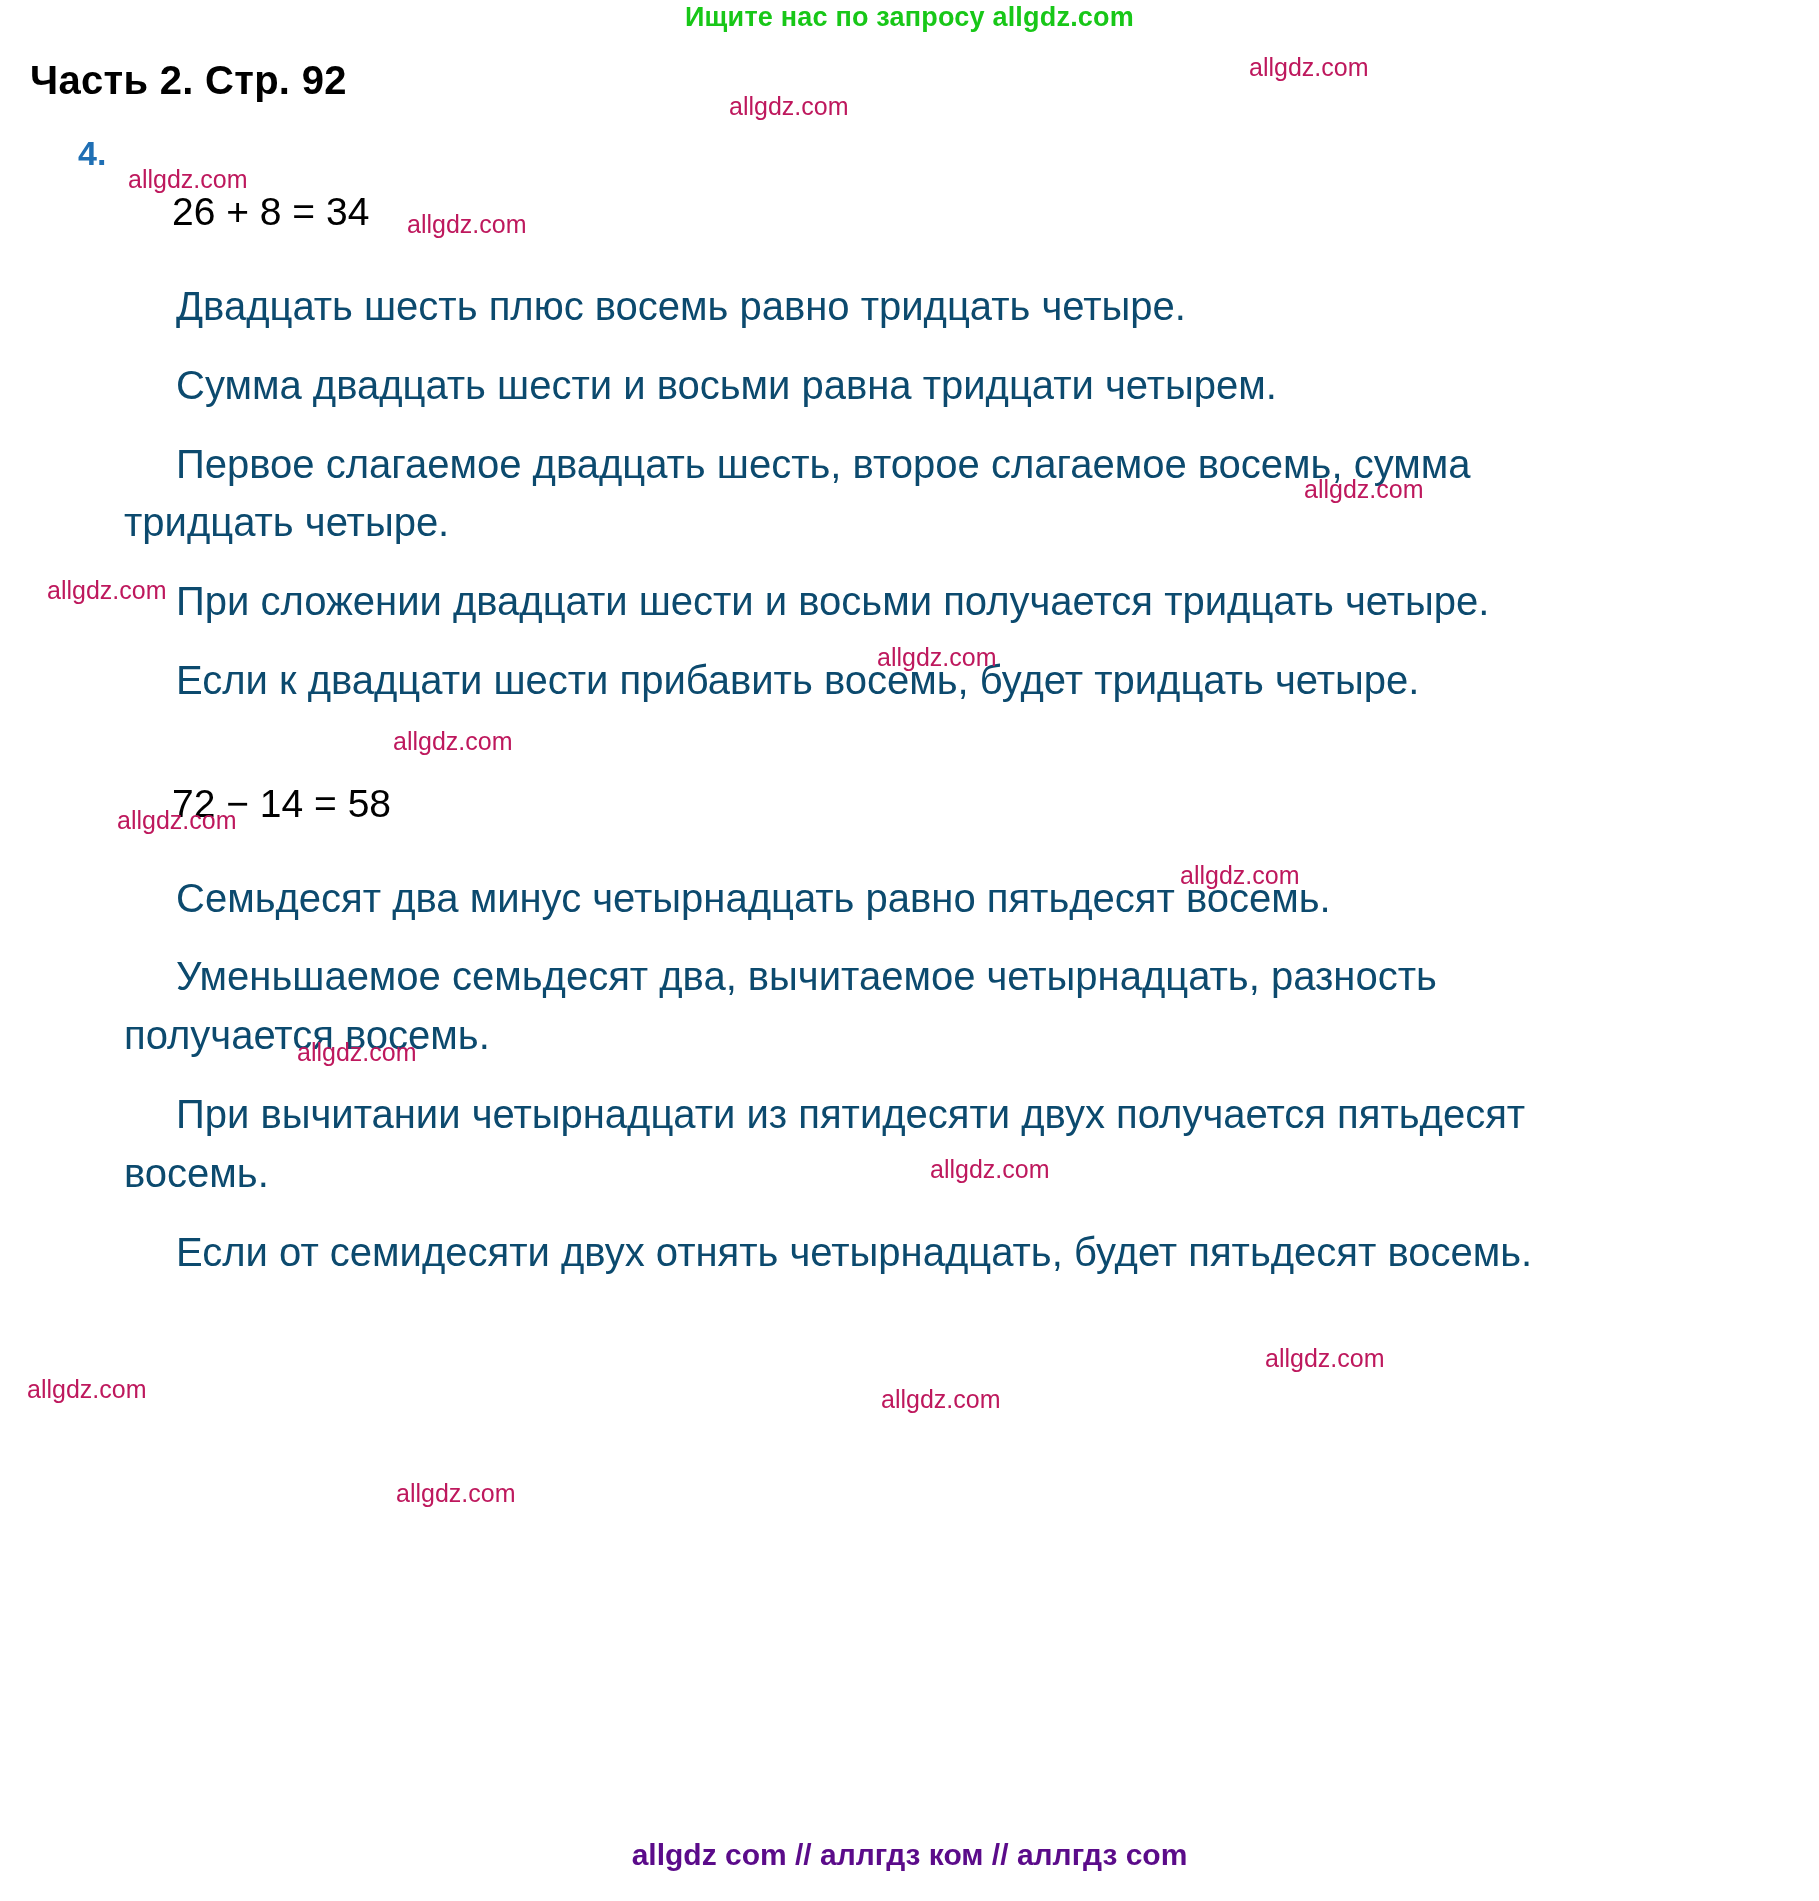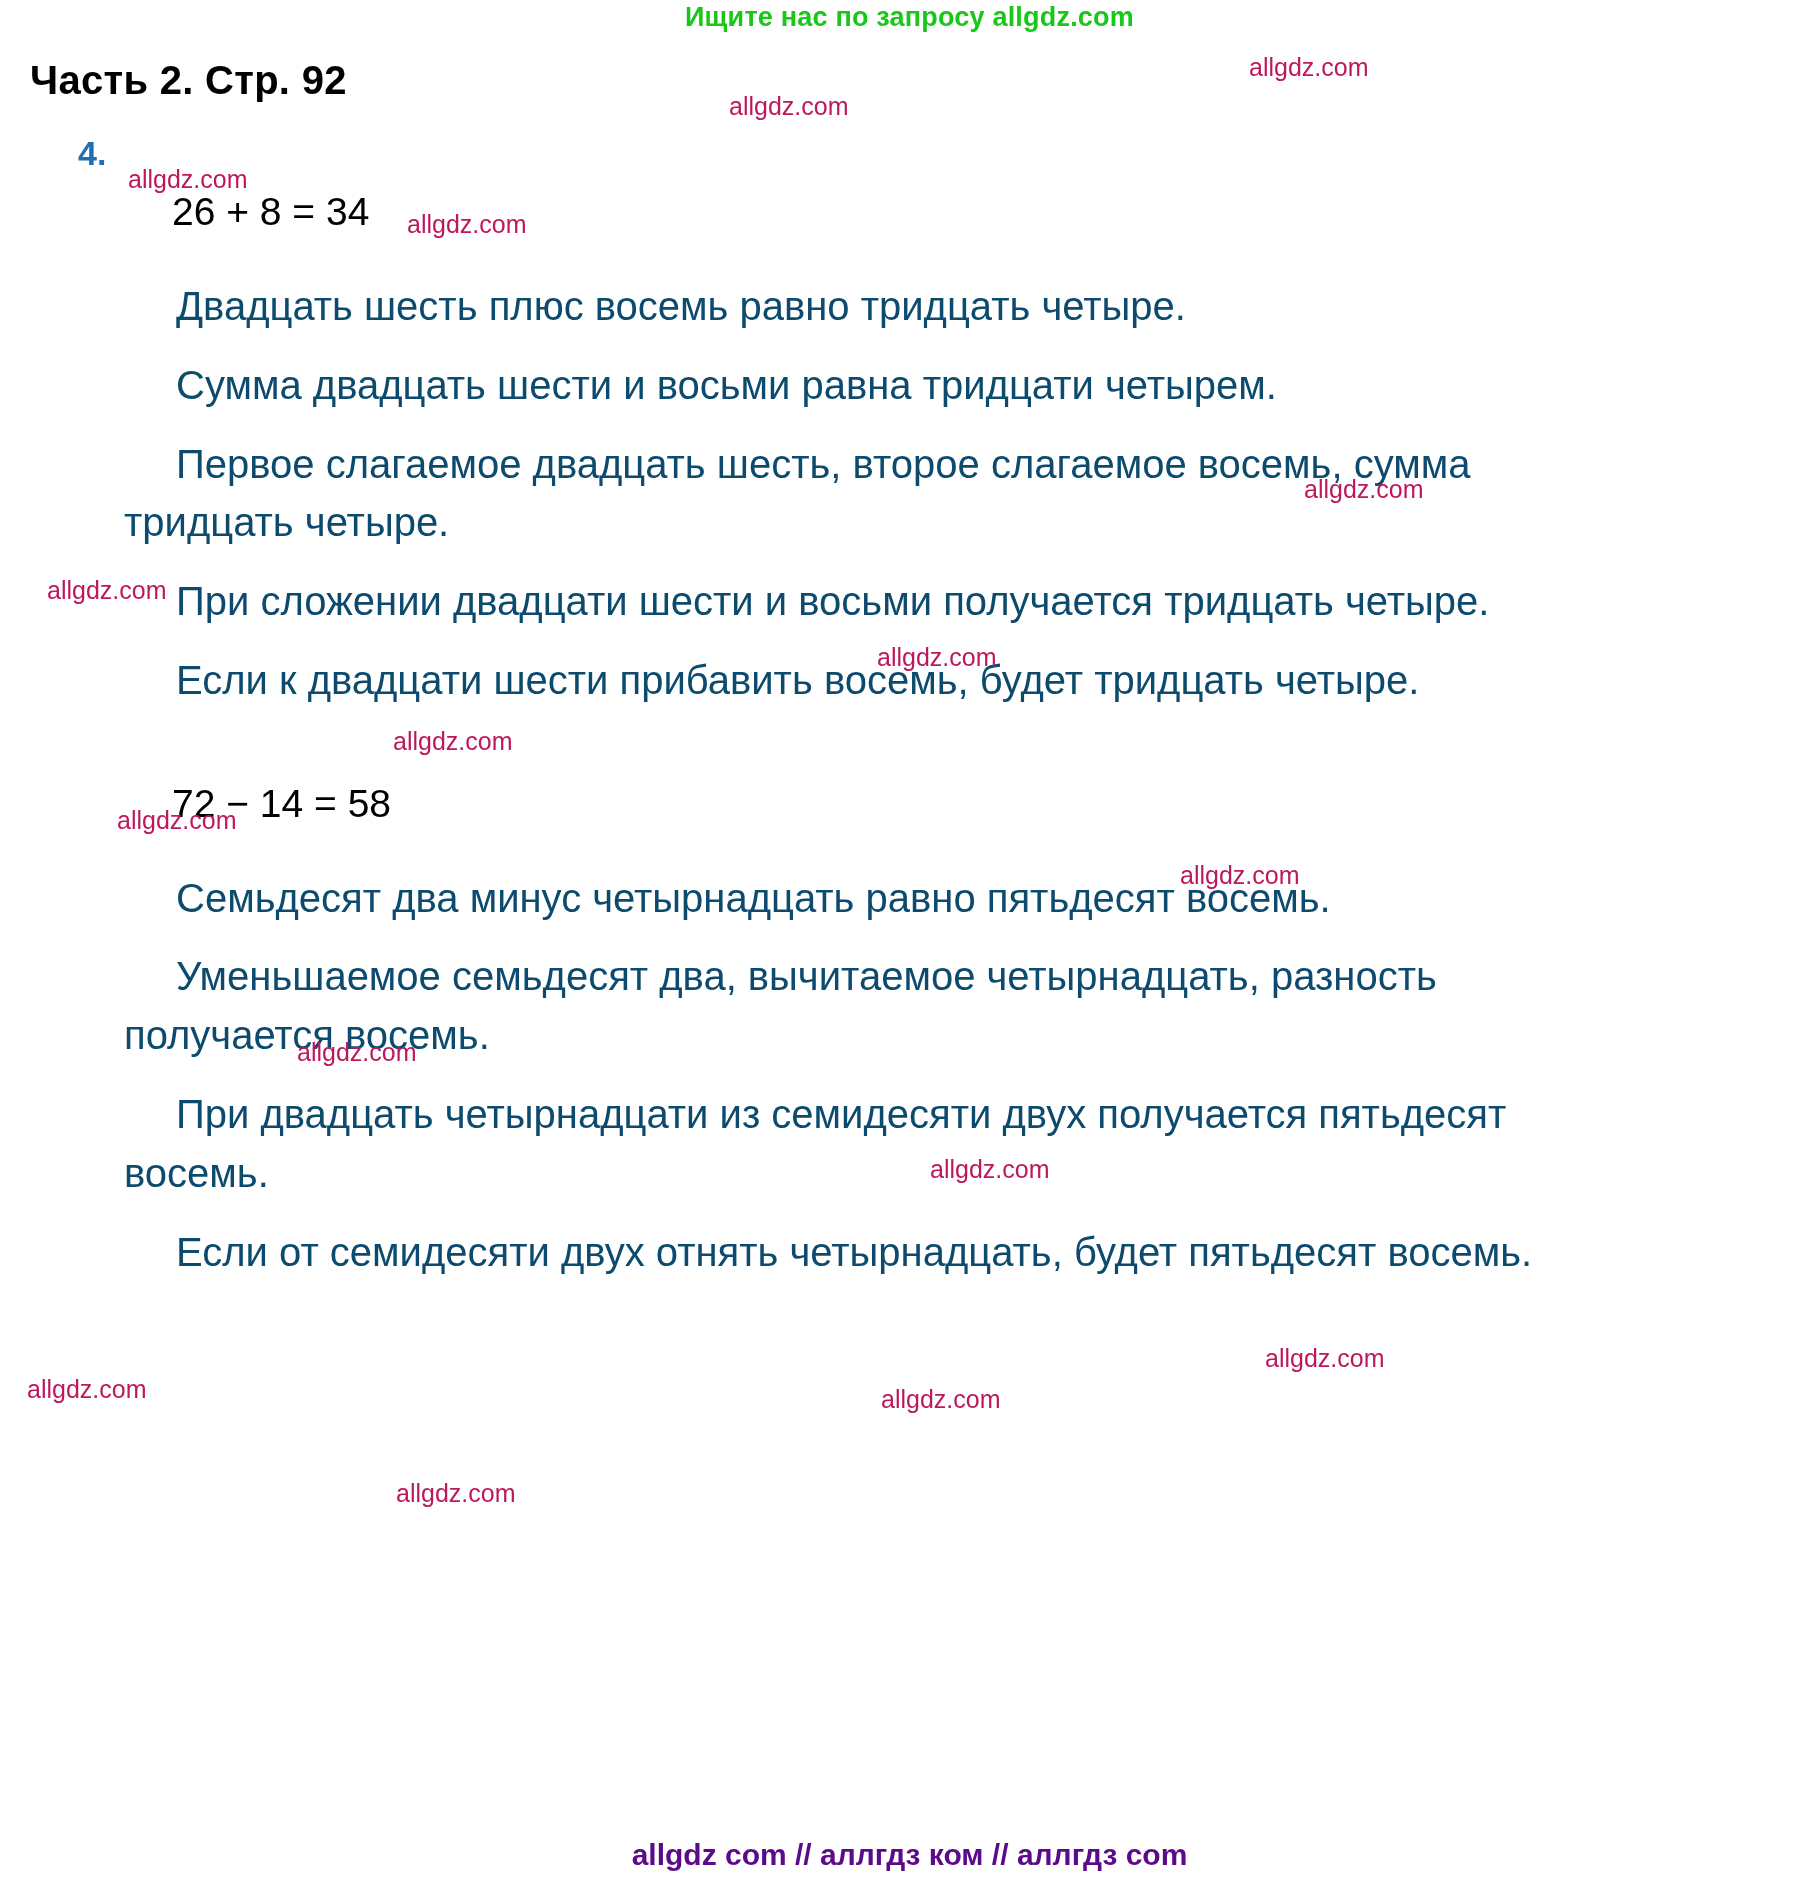--- a/index.html
+++ b/index.html
@@ -125,21 +125,21 @@
     <p class="sentence">Первое слагаемое двадцать шесть, второе слагаемое восемь, сумма тридцать четыре.</p>
     <p class="sentence">При сложении двадцати шести и восьми получается тридцать четыре.</p>
     <p class="sentence">Если к двадцати шести прибавить восемь, будет тридцать четыре.</p>
 
     <div class="gap-big"></div>
 
     <div class="equation second">72 − 14 = 58</div>
 
     <p class="sentence">Семьдесят два минус четырнадцать равно пятьдесят восемь.</p>
     <p class="sentence">Уменьшаемое семьдесят два, вычитаемое четырнадцать, разность получается восемь.</p>
-    <p class="sentence">При двадцать четырнадцати из семидесяти двух получается пятьдесят восемь.</p>
+    <p class="sentence">При вычитании четырнадцати из пятидесяти двух получается пятьдесят восемь.</p>
     <p class="sentence">Если от семидесяти двух отнять четырнадцать, будет пятьдесят восемь.</p>
 
   </div>
 
   <div id="watermark-layer">
       <div class="wm" style="left: 1249px; top: 53px; font-size: 25px;">allgdz.com</div>
       <div class="wm" style="left: 729px; top: 92px; font-size: 25px;">allgdz.com</div>
       <div class="wm" style="left: 128px; top: 165px; font-size: 25px;">allgdz.com</div>
       <div class="wm" style="left: 407px; top: 210px; font-size: 25px;">allgdz.com</div>
       <div class="wm" style="left: 1304px; top: 475px; font-size: 25px;">allgdz.com</div>

